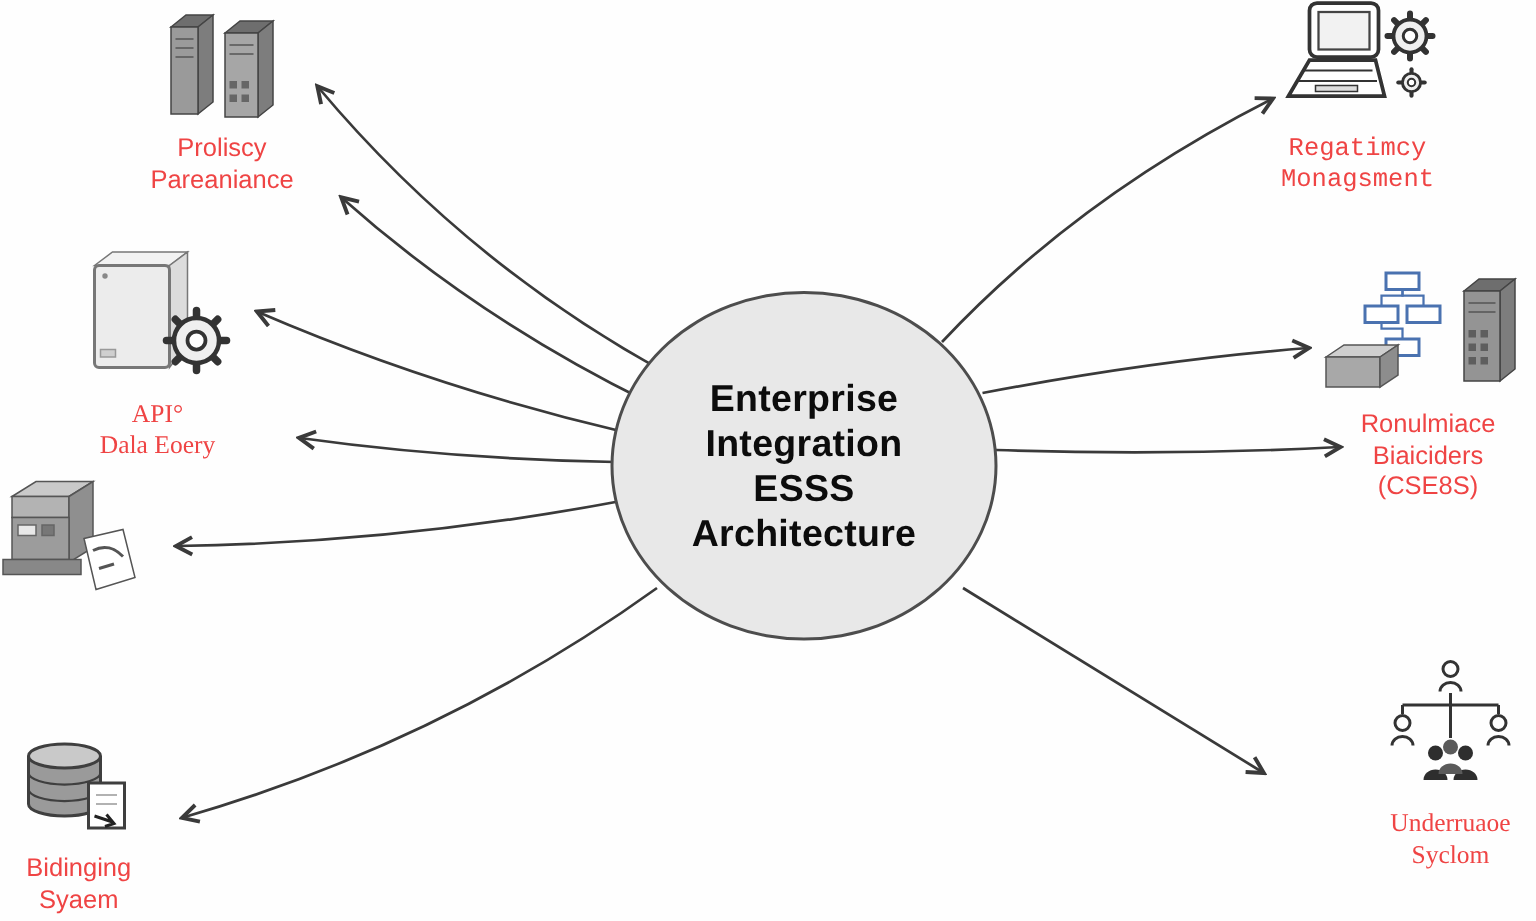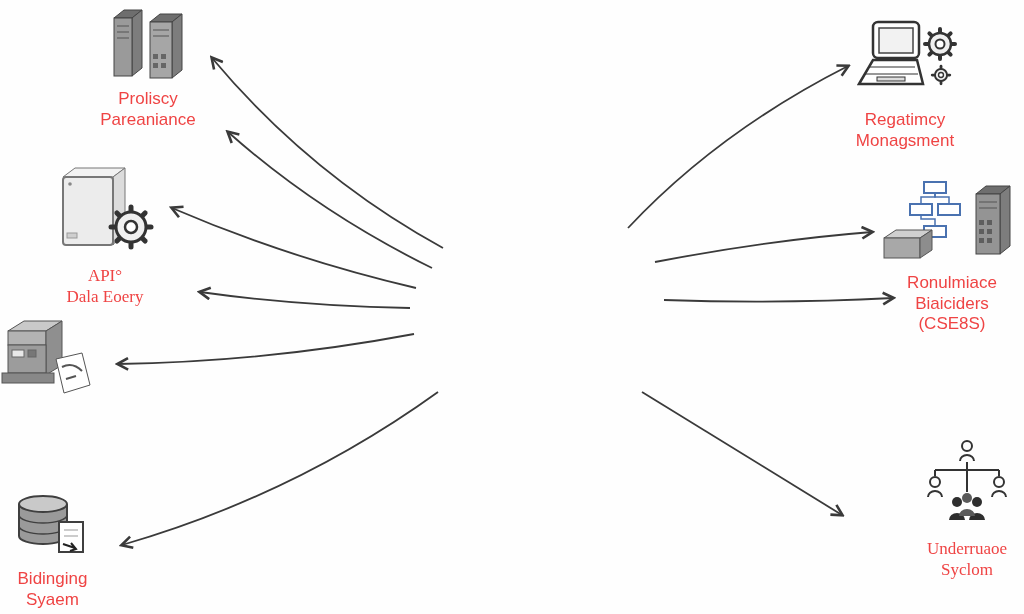--- a/index.html
+++ b/index.html
@@ -23,21 +23,21 @@
   .node svg { display:block; margin:0 auto; }
   .node-label {
     margin-top:5px; font-size:17px; line-height:1.22; color:#ef4444;
     text-align:center; white-space:pre-line;
   }
 
   .n-l1 { left:68px;  top:6px;   width:160px; }
   .n-l2 { left:30px;  top:163px; width:150px;font-family:Liberation Serif, serif; }
   .n-l3 { left:0px;   top:313px; width:95px;  }
   .n-l4 { left:0px;   top:486px; width:105px; }
-  .n-r1 { left:830px; top:20px;   width:150px; }
+  .n-r1 { left:830px; top:0;   width:150px;font-family:Liberation Mono, monospace; }
   .n-r2 { left:878px; top:180px; width:148px; }
   .n-r3 { left:892px; top:436px; width:150px;font-family:Liberation Serif, serif; }
 </style>
 </head>
 <body>
 
 <div id="canvas">
 
   <svg class="arrows" viewBox="0 0 1024 614">
     <defs>
@@ -52,20 +52,26 @@
       <path d="M410,308 Q300,306 200,292" marker-end="url(#ah)"></path>
       <path d="M414,334 Q265,362 118,364" marker-end="url(#ah)"></path>
       <path d="M438,392 Q295,495 122,545" marker-end="url(#ah)"></path>
       <path d="M628,228 Q718,132 848,66" marker-end="url(#ah)"></path>
       <path d="M655,262 Q770,240 872,232" marker-end="url(#ah)"></path>
       <path d="M664,300 Q780,304 893,298" marker-end="url(#ah)"></path>
       <path d="M642,392 Q765,468 842,515" marker-end="url(#ah)"></path>
     </g>
   </svg>
 
+  <div class="center-node">
+    <div class="center-label">Enterprise
+Integration
+ESSS
+Architecture</div>
+  </div>
 
   <div class="node n-l1">
     <svg width="88" height="78" viewBox="0 0 88 78">
       <polygon points="10,12 20,4 38,4 28,12" fill="#6e6e6e" stroke="#444"></polygon>
       <polygon points="28,12 38,4 38,62 28,70" fill="#7d7d7d" stroke="#444"></polygon>
       <rect x="10" y="12" width="18" height="58" fill="#9a9a9a" stroke="#444"></rect>
       <line x1="13" y1="20" x2="25" y2="20" stroke="#555"></line>
       <line x1="13" y1="26" x2="25" y2="26" stroke="#555"></line>
       <line x1="13" y1="32" x2="25" y2="32" stroke="#555"></line>
       <polygon points="46,16 56,8 78,8 68,16" fill="#6e6e6e" stroke="#444"></polygon>

